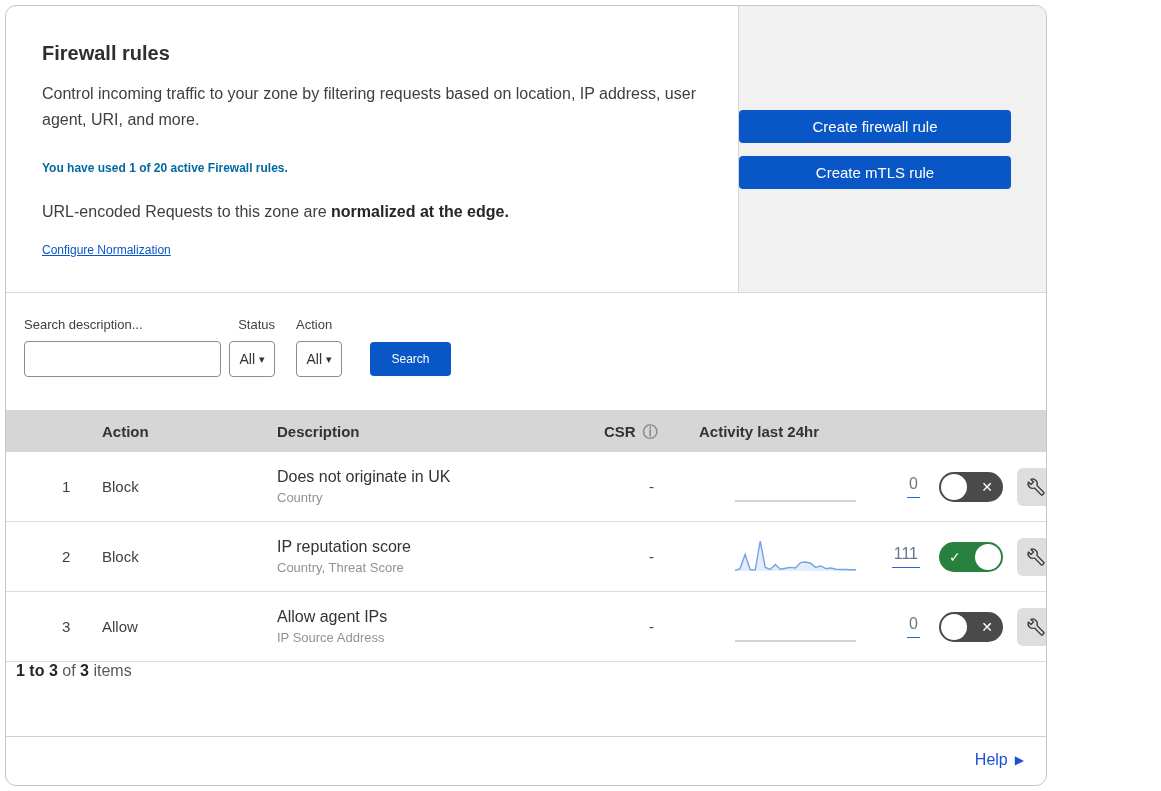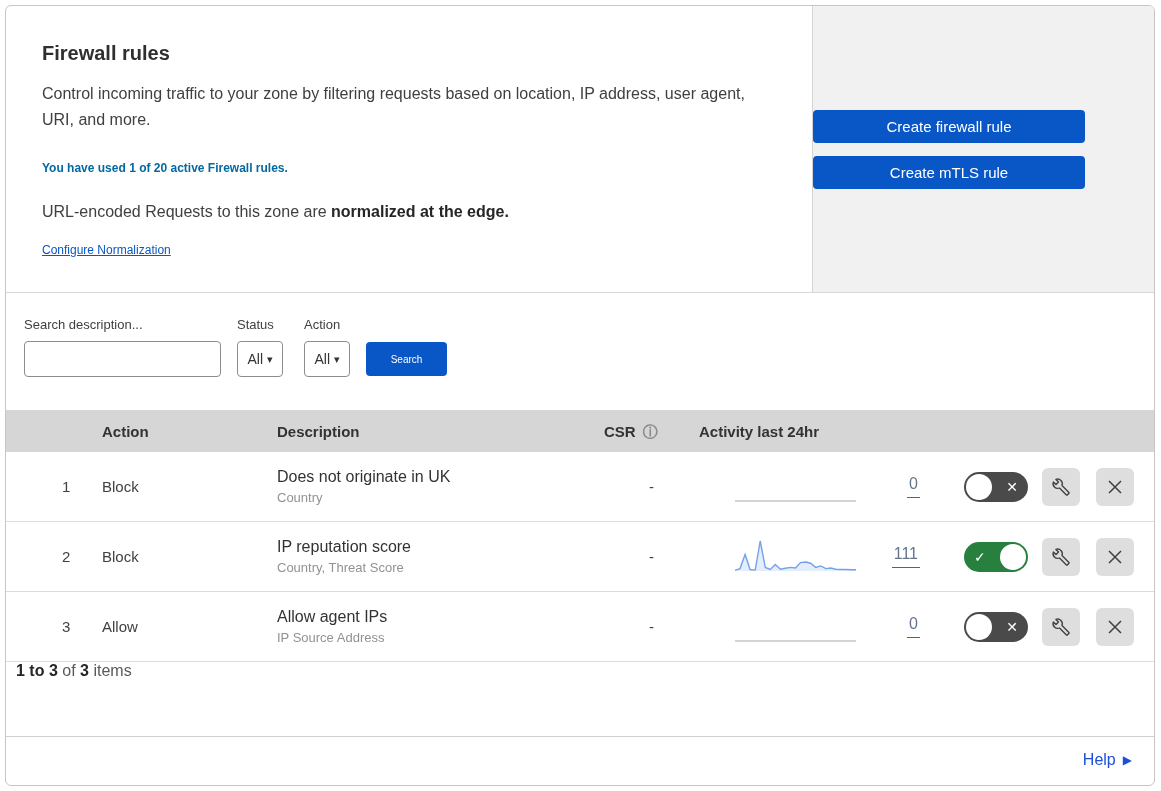--- a/index.html
+++ b/index.html
@@ -1,19 +1,19 @@
 <!DOCTYPE html>
 <html><head>
 <meta charset="utf-8">
 <style>
   * { box-sizing: border-box; margin: 0; padding: 0; }
   html,body { width:1161px; height:791px; background:#fff; font-family:"Liberation Sans", sans-serif; }
   .stage { position:relative; width:1161px; height:791px; background:#fff; }
-  .card { position:absolute; left:5px; top:5px; width:1150px; height:781px; background:#fff;
-          border:1px solid #c6c6c6; border-radius:6px; overflow:hidden; }
+  .card { position:absolute; left:5px; top:5px; width:1042px; height:781px; background:#fff;
+          border:1px solid #c6c6c6; border-radius:11px; overflow:hidden; }
 
   
   .top-section { display:flex; height:287px; border-bottom:1px solid #d8d8d8; }
   .top-left { width:806px; padding:36px 40px 0 36px; }
   .page-title { font-size:20px; font-weight:600; color:#2f2f2f; margin-bottom:16px; }
   .page-desc { font-size:16px; color:#404040; line-height:26px; max-width:730px; }
   .usage-line { font-size:12px; font-weight:700; color:#0369a1; margin-top:28px; }
   .norm-line { font-size:16px; color:#404040; margin-top:28px; }
   .norm-line b { color:#262626; }
   .config-link { display:inline-block; margin-top:22px; font-size:12px; color:#0956c6;
@@ -30,23 +30,23 @@
   .fgroup { display:flex; flex-direction:column; }
   .flabel { font-size:13px; color:#404040; line-height:16px; margin-bottom:8px; }
   .search-box { width:197px; height:36px; border:1px solid #8c8c8c; border-radius:4px;
                 display:flex; align-items:center; padding-left:10px; background:#fff; }
   .search-box input { border:none; outline:none; flex:1; font-size:14px; font-family:inherit;
                       margin-left:8px; background:transparent; }
   .dropdown { width:46px; height:36px; border:1px solid #8c8c8c; border-radius:4px; background:#fff;
               display:flex; align-items:center; justify-content:center; gap:4px; font-size:14px;
               color:#333; cursor:pointer; }
   .dropdown .caret { font-size:11px; color:#333; }
-  .g-status { margin-left:16px; } .g-action { margin-left:21px; }
-  .btn-search { margin-left:16px; margin-bottom:1px; width:81px; height:34px; background:#0956c6;
-                color:#fff; border:none; border-radius:4px; font-size:10px; font-family:inherit; cursor:pointer; }
+  .g-status { margin-left:8px;text-align:right; } .g-action { margin-left:21px; }
+  .btn-search { margin-left:28px; margin-bottom:1px; width:81px; height:34px; background:#0956c6;
+                color:#fff; border:none; border-radius:4px; font-size:12px; font-family:inherit; cursor:pointer; }
   .btn-ordering { position:absolute; right:18px; top:48px; height:36px; padding:0 18px;
                   background:#d8d8d8; color:#262626; border:none; border-radius:4px; font-size:15px;
                   font-family:inherit; display:flex; align-items:center; gap:9px; cursor:pointer; }
 
   
   .tgrid { display:grid; grid-template-columns:78px 175px 327px 95px 240px 1fr; align-items:center;
            padding-left:18px; }
   .thead { height:42px; background:#d6d6d6; font-size:15px; font-weight:600; color:#333; }
   .th-csr { display:flex; align-items:center; gap:7px; }
   .info-i { font-size:15px; color:#8a8a8a; font-style:normal; line-height:1; cursor:pointer; }

